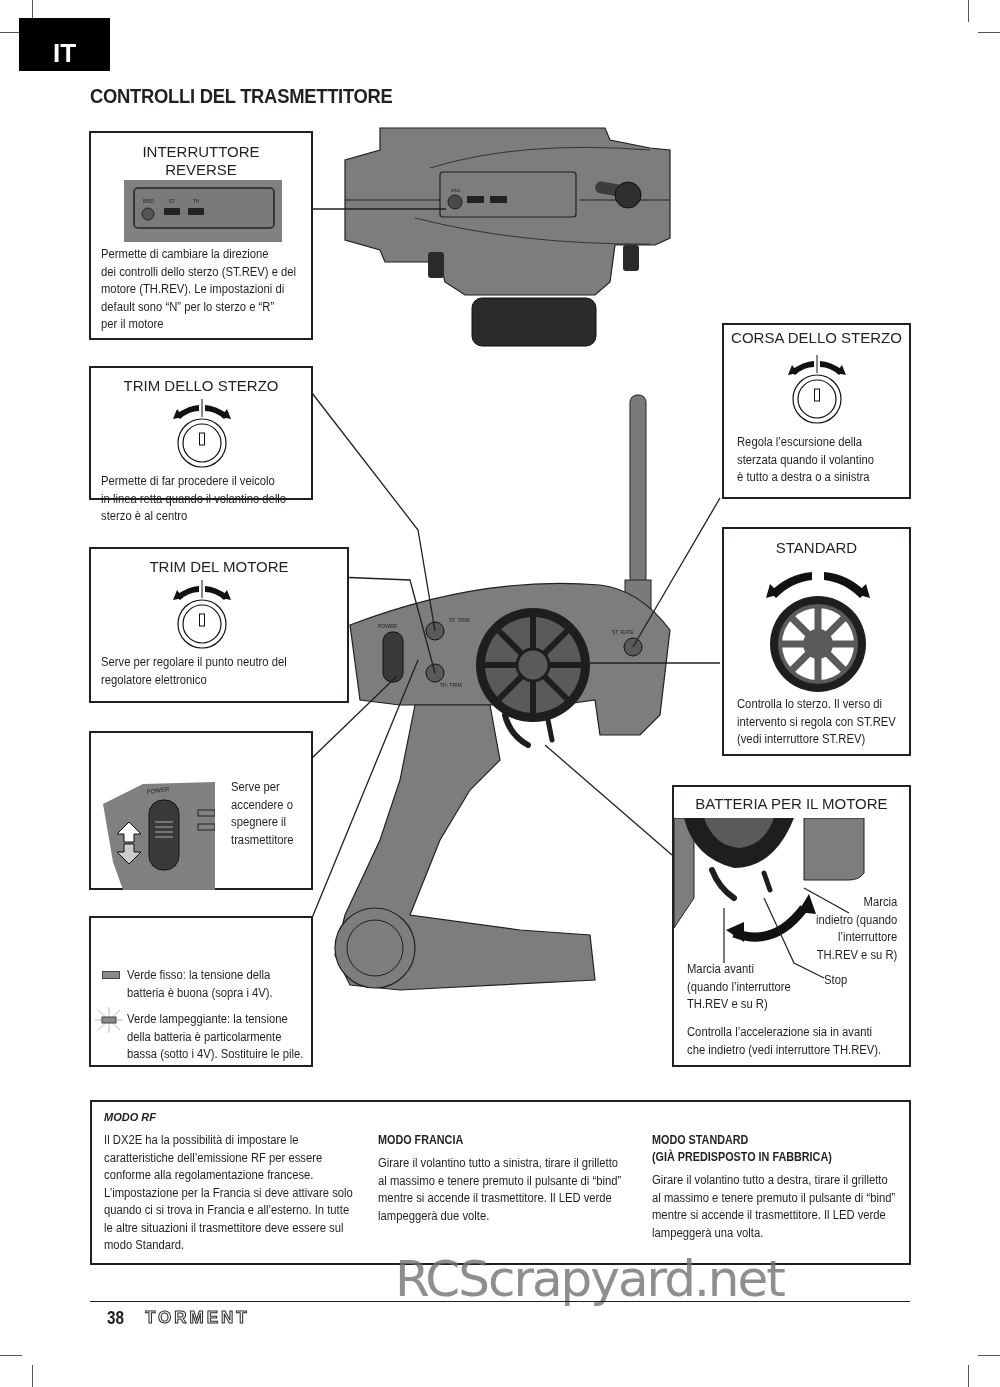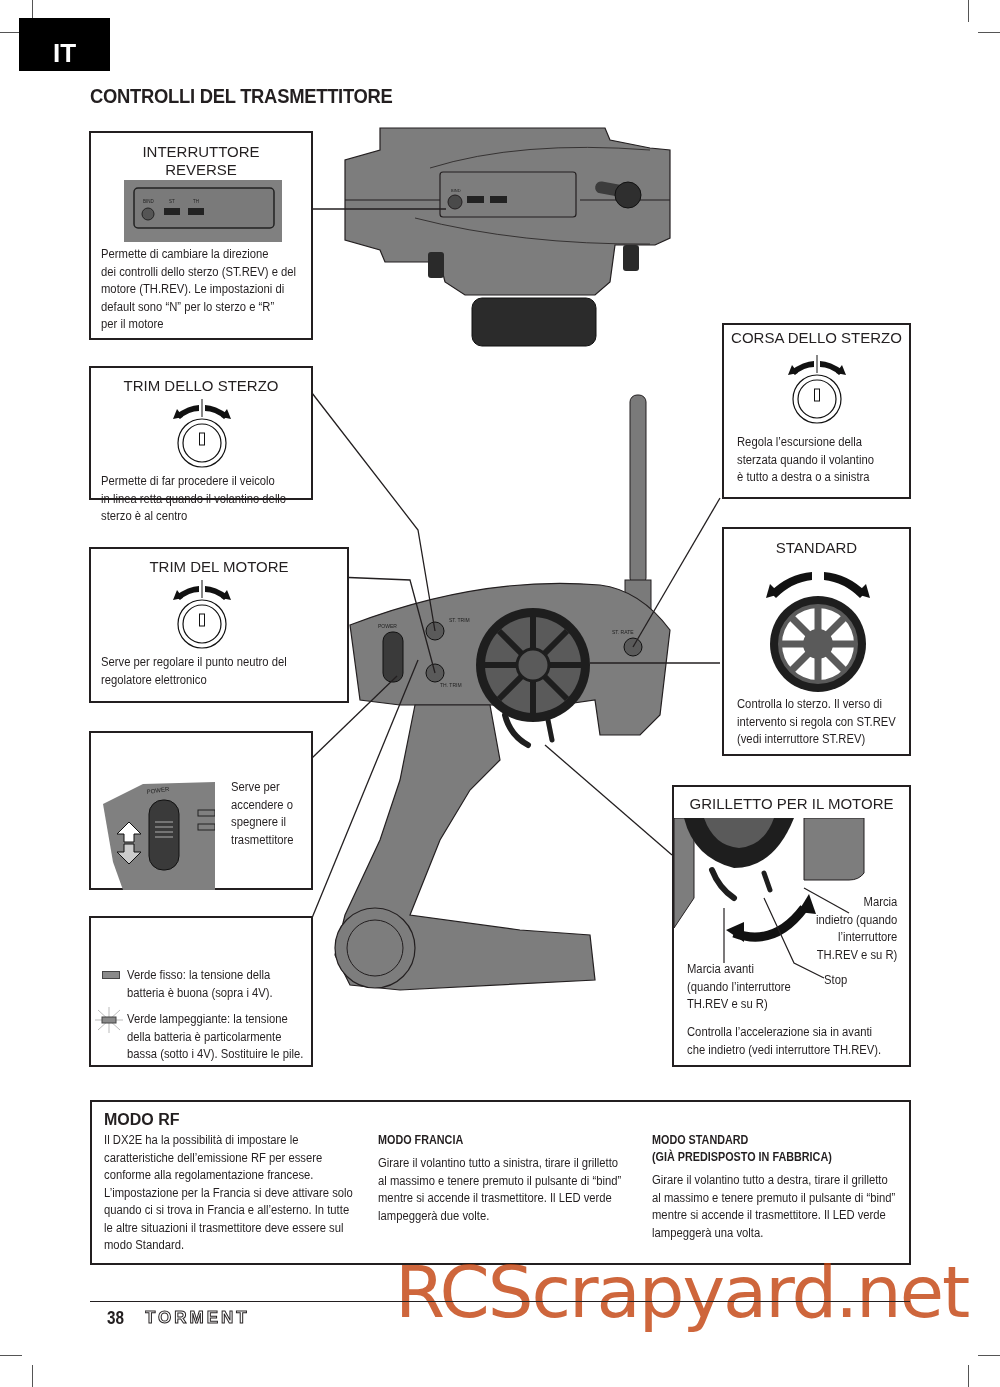--- a/index.html
+++ b/index.html
@@ -10,25 +10,25 @@
   .lang-tab { left: 19px; top: 18px; width: 91px; height: 53px; background: #000; color: #fff;
               font-weight: bold; font-size: 26px; text-align: center; line-height: 70px; }
   .page-title { left: 90px; top: 85px; font-size: 20px; font-weight: bold; letter-spacing: -0.3px;
                 font-family: "Liberation Sans", sans-serif; transform: scaleX(0.92); transform-origin: left top; }
   .box { position: absolute; border: 2px solid #231f20; background: #fff; box-sizing: border-box; }
   .box-title { font-weight: normal; font-size: 15px; text-align: center; line-height: 18px; margin-top: 10px; }
   .box-text { font-size: 12.5px; line-height: 17.5px; font-family: "Liberation Sans", sans-serif;
               transform: scaleX(0.9); transform-origin: left top; white-space: nowrap; }
   .knob { position: absolute; }
   svg { display: block; }
-  .rf-title { font-weight: bold; font-size: 16px; }
+  .rf-title { font-weight: bold; font-size: 11px; font-style: italic; }
   .rf-sub { font-weight: bold; font-size: 12px; line-height: 17px; transform: scaleX(0.9); transform-origin: left top; white-space: nowrap; }
   .footer-line { left: 90px; top: 1301px; width: 820px; height: 1px; background: #231f20; }
   .page-num { left: 107px; top: 1308px; font-weight: bold; font-size: 18px; transform: scaleX(0.85); transform-origin: left top; }
-  .watermark { left: 395px; top: 1250px; font-size: 72px; color: #c2410c; opacity: 0.8; font-family: "DejaVu Sans", sans-serif; letter-spacing: -2px; }
+  .watermark { left: 395px; top: 1250px; font-size: 50px; color: #737373; opacity: 0.8; font-family: "DejaVu Sans", sans-serif; letter-spacing: -2px; }
 </style>
 </head>
 <body>
 
 <div class="crop" style="left:32px;top:0;width:1px;height:22px"></div>
 <div class="crop" style="left:0;top:32px;width:22px;height:1px"></div>
 <div class="crop" style="left:968px;top:0;width:1px;height:22px"></div>
 <div class="crop" style="left:978px;top:32px;width:22px;height:1px"></div>
 <div class="crop" style="left:32px;top:1365px;width:1px;height:22px"></div>
 <div class="crop" style="left:0;top:1355px;width:22px;height:1px"></div>
@@ -243,21 +243,21 @@
     <circle cx="56" cy="80" r="15" fill="#5a5a5a"></circle>
   </svg>
   <div class="box-text abs" style="left:13px;top:167px">
     <div>Controlla lo sterzo. Il verso di</div>
     <div>intervento si regola con ST.REV</div>
     <div>(vedi interruttore ST.REV)</div>
   </div>
 </div>
 
 <div class="box" style="left:672px;top:785px;width:239px;height:282px">
-  <div class="box-title" style="margin-top:8px">GRILLETTO PER IL MOTORE</div>
+  <div class="box-title" style="margin-top:8px">BATTERIA PER IL MOTORE</div>
   <svg class="abs" style="left:0;top:31px" width="235" height="180">
     <path d="M0 0 L235 0 L190 0 L190 60 L130 60 L120 40 L120 0 Z" fill="none"></path>
     <path d="M130 0 L190 0 L190 55 Q185 62 175 62 L130 62 Z" fill="#7d7d7d" stroke="#231f20"></path>
     <path d="M0 0 L20 0 L20 80 Q10 95 0 110 Z" fill="#7d7d7d" stroke="#231f20"></path>
     <path d="M10 0 Q20 40 60 50 Q100 50 120 0 Z" fill="#1e1e1e"></path>
     <path d="M30 0 Q40 28 65 30 Q90 28 100 0 Z" fill="#5a5a5a"></path>
     <path d="M38 52 Q45 70 60 80" fill="none" stroke="#1e1e1e" stroke-width="6" stroke-linecap="round"></path>
     <path d="M90 55 L96 72" fill="none" stroke="#1e1e1e" stroke-width="5" stroke-linecap="round"></path>
     <path d="M60 115 Q100 130 130 90" fill="none" stroke="#111" stroke-width="9"></path>
     <polygon points="52,112 70,104 70,124" fill="#111"></polygon>

